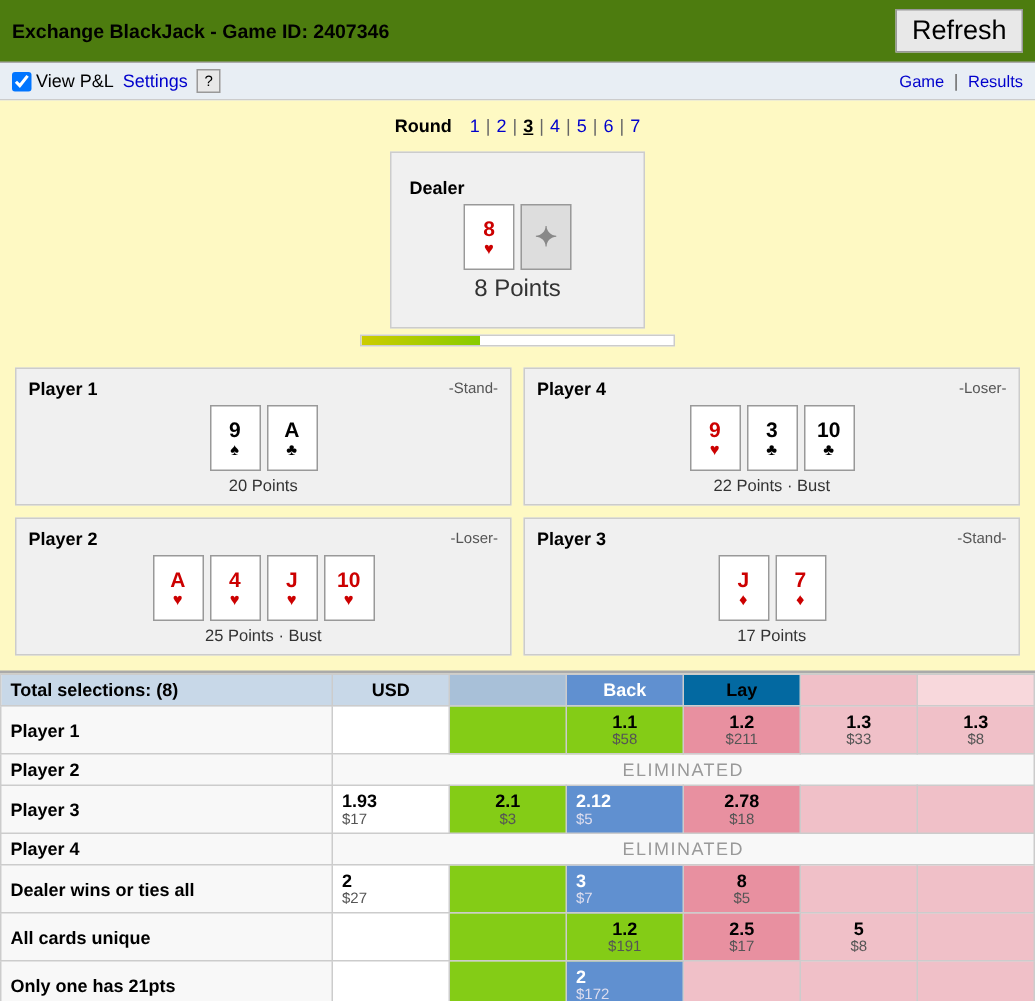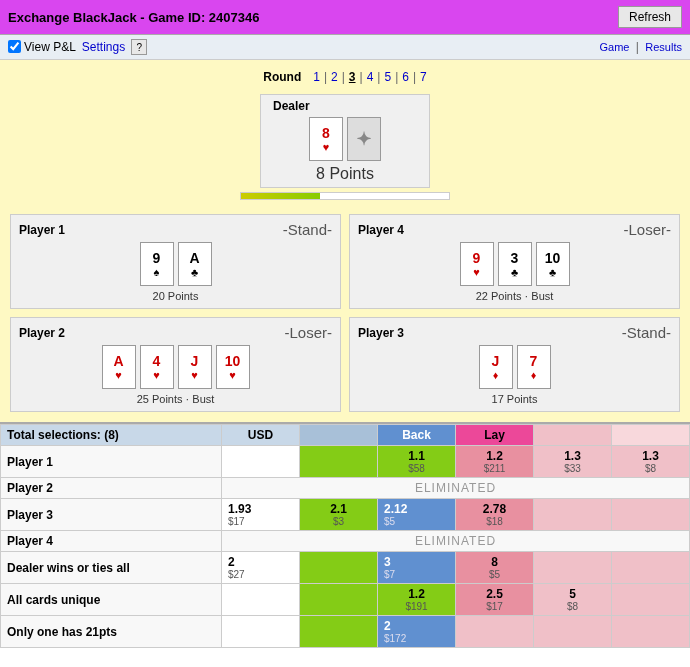--- a/index.html
+++ b/index.html
@@ -1,49 +1,49 @@
 <!DOCTYPE html>
 <html><head>
   <meta charset="utf-8">
   <style>
     * { box-sizing: border-box; margin: 0; padding: 0; }
     body { font-family: Arial, sans-serif; font-size: 12px; background: #fff; width: 690px; }
 
     
     .header {
-      background: #d946ef;
+      background: #4d7c0f;
       padding: 6px 8px;
       display: flex;
       justify-content: space-between;
       align-items: center;
       border-bottom: 1px solid #aaa;
     }
     .header-title { font-size: 13px; font-weight: bold; }
     .refresh-btn {
       background: #e8e8e8;
       border: 1px solid #999;
       padding: 3px 10px;
       cursor: pointer;
-      font-size: 12px;
+      font-size: 18px;
     }
 
     
     .sub-header {
       background: #e8eef4;
       padding: 4px 8px;
       display: flex;
       justify-content: space-between;
       align-items: center;
       border-bottom: 1px solid #ccc;
     }
     .sub-header-left { display: flex; align-items: center; gap: 6px; }
     .sub-header-right a { color: #00c; text-decoration: none; font-size: 11px; }
     .sub-header-right { font-size: 12px; }
     .pipe { margin: 0 3px; color: #666; }
-    .checkbox-label { display: flex; align-items: flex-start; gap: 3px; font-size: 12px; }
+    .checkbox-label { display: flex; align-items: center; gap: 3px; font-size: 12px; }
     .settings-link { color: #00c; text-decoration: none; font-size: 12px; }
     .help-btn {
       border: 1px solid #999;
       background: #e8e8e8;
       width: 16px; height: 16px;
       display: inline-flex; align-items: center; justify-content: center;
       font-size: 10px; cursor: pointer;
     }
 
     
@@ -70,21 +70,21 @@
     
     .dealer-area {
       display: flex;
       flex-direction: column;
       align-items: center;
       margin-bottom: 10px;
     }
     .dealer-box {
       background: #f0f0f0;
       border: 1px solid #ccc;
-      padding: 4px 12px;
+      padding: 16px 12px;
       width: 170px;
       text-align: center;
     }
     .dealer-label { font-weight: bold; font-size: 12px; margin-bottom: 4px; text-align: left; }
     .cards-row { display: flex; gap: 4px; justify-content: center; margin-bottom: 4px; }
     .card {
       width: 34px; height: 44px;
       background: #fff;
       border: 1px solid #999;
       display: flex; flex-direction: column;
@@ -130,21 +130,21 @@
       border: 1px solid #ccc;
       padding: 6px 8px;
     }
     .player-header {
       display: flex;
       justify-content: space-between;
       align-items: center;
       margin-bottom: 4px;
     }
     .player-name { font-weight: bold; font-size: 12px; }
-    .player-status { font-size: 15px; color: #555; }
+    .player-status { font-size: 10px; color: #555; }
     .player-points { font-size: 11px; color: #333; margin-top: 4px; text-align: center; }
 
     
     .betting-table {
       width: 100%;
       border-collapse: collapse;
     }
     .betting-table th, .betting-table td {
       border: 1px solid #ccc;
       padding: 3px 6px;
@@ -325,21 +325,21 @@
 <div style="padding:0;">
   <table class="betting-table">
     <thead>
       <tr>
         <th style="text-align:left; background:#c8d8e8; width:170px;">
           <span>Total selections: (8)</span>
         </th>
         <th class="th-usd" style="width:60px;"><span>USD</span></th>
         <th style="background:#a8c0d8; width:60px;"></th>
         <th class="th-back" style="background:#6090d0; color:#fff; width:60px;"><span>Back</span></th>
-        <th class="th-lay" style="background:#ec4899; width:60px;"><span>Lay</span></th>
+        <th class="th-lay" style="background:#0369a1; width:60px;"><span>Lay</span></th>
         <th style="background:#f0c0c8; width:60px;"></th>
         <th style="background:#f8d8dc; width:60px;"></th>
       </tr>
     </thead>
     <tbody>
 
       <tr>
         <td class="row-label">Player 1</td>
         <td class="cell-empty"></td>
         <td class="cell-back"></td>

